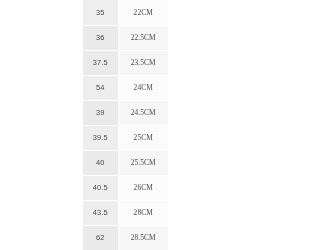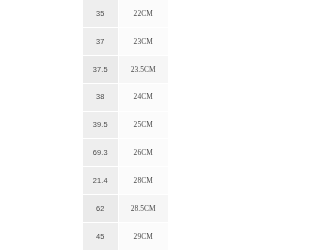--- a/index.html
+++ b/index.html
@@ -79,47 +79,51 @@
   <table class="size-table">
     <colgroup>
       <col class="col-eu">
       <col class="col-cm">
     </colgroup>
     <tbody id="size-table-body">
         <tr>
           <td class="cell-eu">35</td>
           <td class="cell-cm">22CM</td>
         </tr>
-        <tr>
-          <td class="cell-eu">37</td>
-          <td class="cell-cm">23CM</td>
+        <tr class="row-alt">
+          <td class="cell-eu">36</td>
+          <td class="cell-cm">22.5CM</td>
         </tr>
         <tr class="row-alt">
           <td class="cell-eu">37.5</td>
           <td class="cell-cm">23.5CM</td>
         </tr>
         <tr>
-          <td class="cell-eu">38</td>
+          <td class="cell-eu">54</td>
           <td class="cell-cm">24CM</td>
+        </tr>
+        <tr class="row-alt">
+          <td class="cell-eu">39</td>
+          <td class="cell-cm">24.5CM</td>
         </tr>
         <tr>
           <td class="cell-eu">39.5</td>
           <td class="cell-cm">25CM</td>
         </tr>
+        <tr class="row-alt">
+          <td class="cell-eu">40</td>
+          <td class="cell-cm">25.5CM</td>
+        </tr>
         <tr>
-          <td class="cell-eu">69.3</td>
+          <td class="cell-eu">40.5</td>
           <td class="cell-cm">26CM</td>
         </tr>
         <tr>
-          <td class="cell-eu">21.4</td>
+          <td class="cell-eu">43.5</td>
           <td class="cell-cm">28CM</td>
         </tr>
         <tr class="row-alt">
           <td class="cell-eu">62</td>
           <td class="cell-cm">28.5CM</td>
         </tr>
-        <tr>
-          <td class="cell-eu">45</td>
-          <td class="cell-cm">29CM</td>
-        </tr>
       </tbody>
   </table>
 </div>
 
 </body></html>

